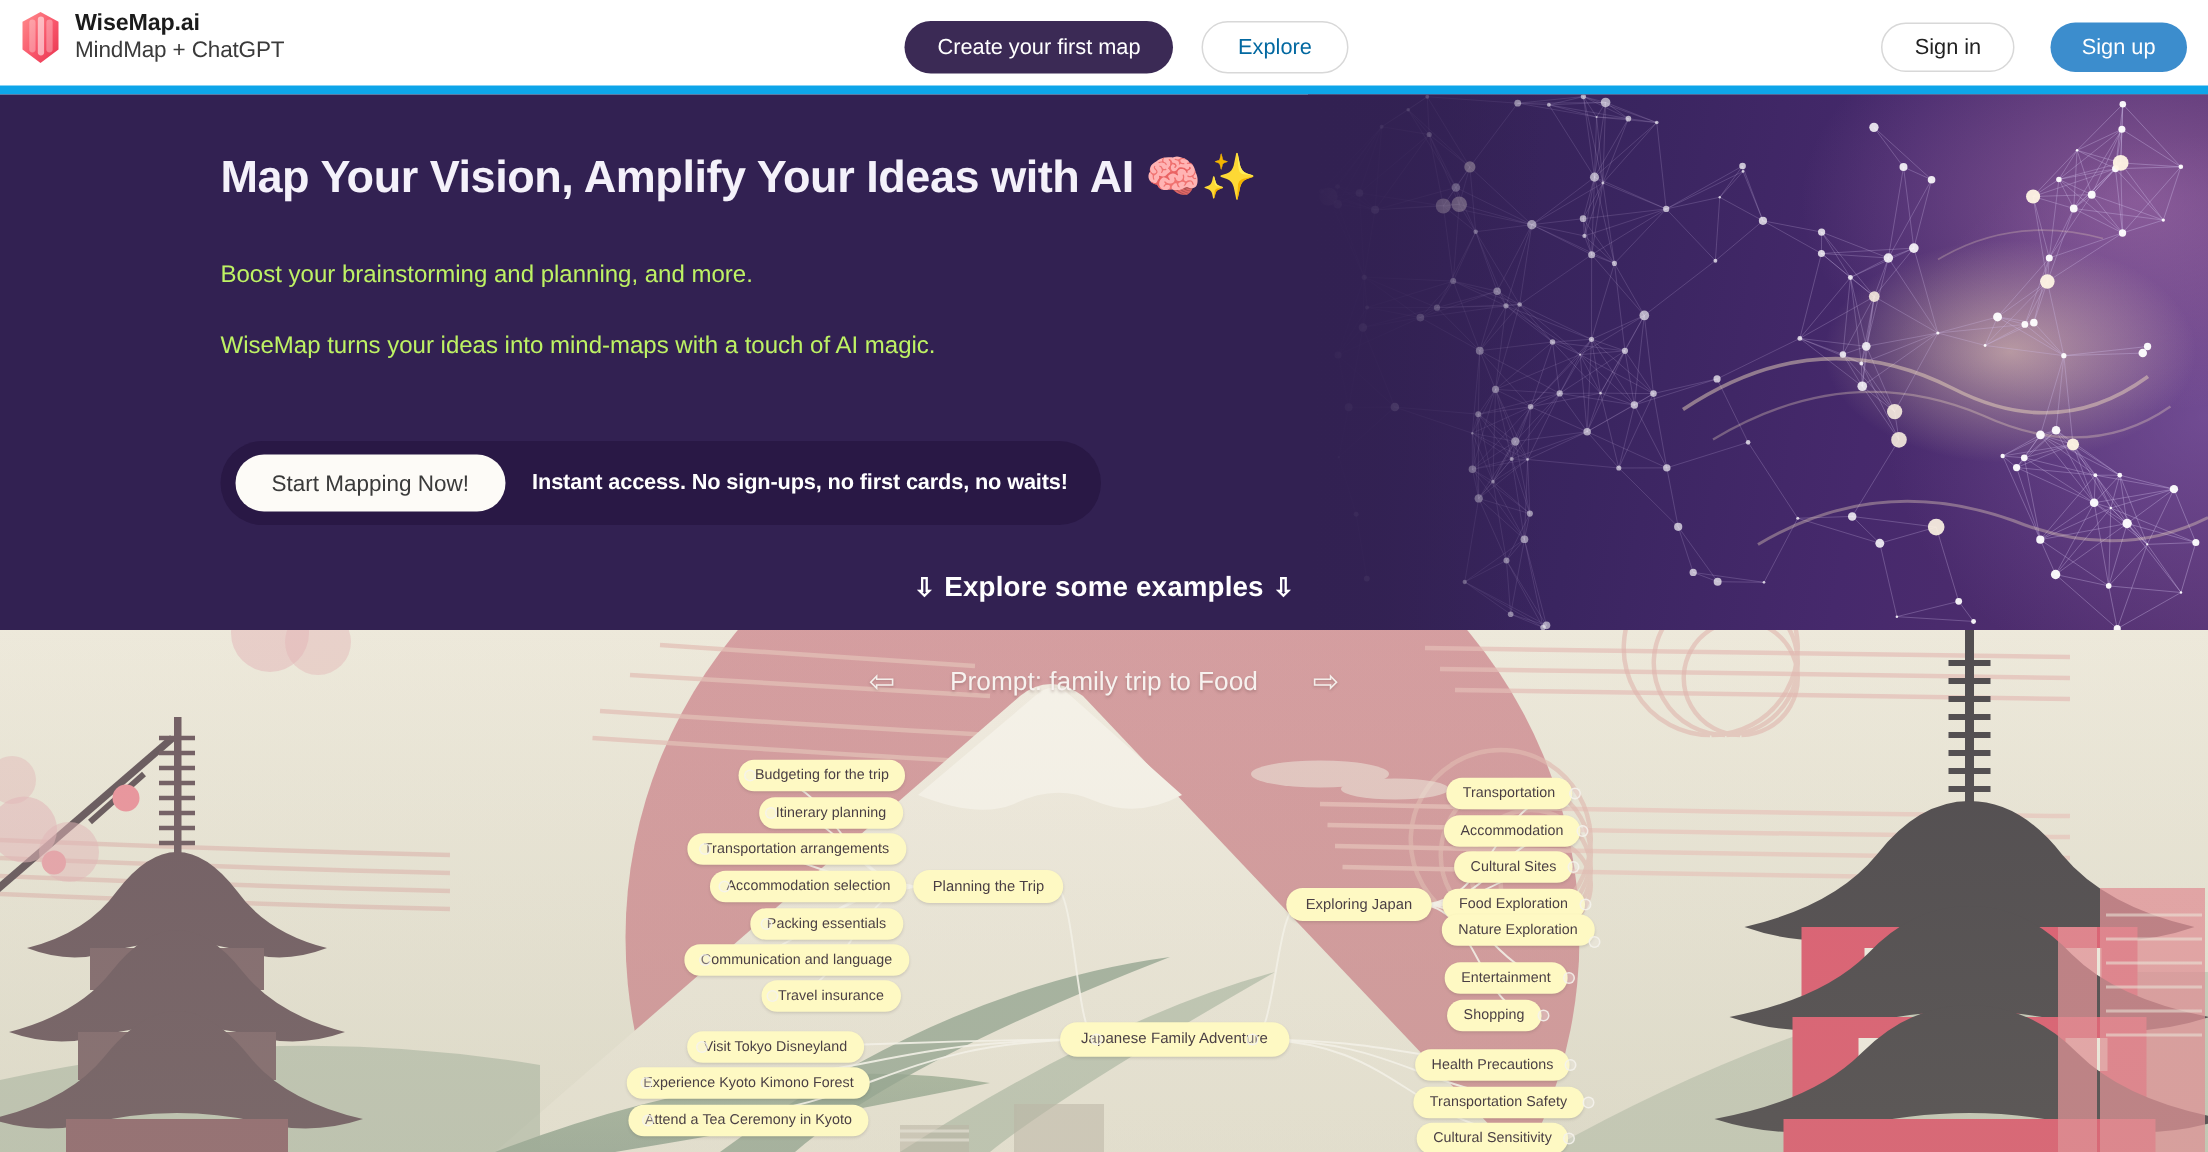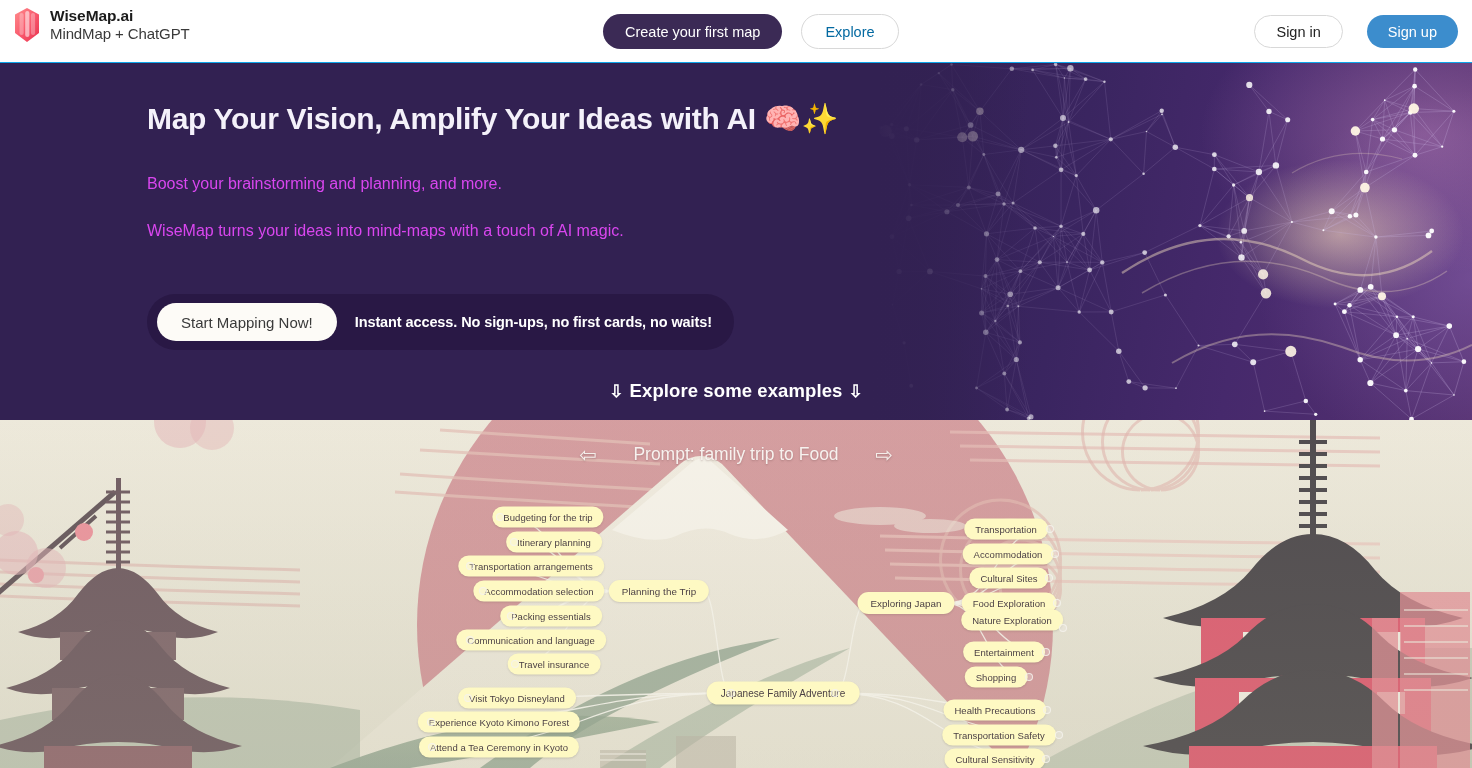--- a/index.html
+++ b/index.html
@@ -6,21 +6,21 @@
   html, body { width:1472px; height:768px; overflow:hidden; }
   body {
     font-family: "Liberation Sans", sans-serif;
     background:#fff;
     -webkit-font-smoothing:antialiased;
   }
 
   
   .header {
     position:absolute; top:0; left:0; width:1472px; height:63px;
-    background:#ffffff; border-bottom:1px solid #0ea5e9;
+    background:#ffffff; border-bottom:6px solid #0ea5e9;
     display:flex; align-items:center;
   }
   .brand { position:absolute; left:14px; top:7px; display:flex; align-items:center; gap:10px; }
   .logo-mark { width:26px; height:34px; position:relative; }
   .logo-mark svg { display:block; }
   .brand-text { display:flex; flex-direction:column; line-height:1.16; }
   .brand-title { font-size:15.5px; font-weight:bold; color:#1b1b1b; letter-spacing:-.1px; }
   .brand-sub { font-size:15px; color:#3a3a3a; letter-spacing:-.1px; }
 
   .nav-center { position:absolute; left:603px; top:14px; display:flex; align-items:center; gap:19px; }
@@ -67,21 +67,21 @@
     background:linear-gradient(90deg, #322152 0%, rgba(50,33,82,.85) 8%, rgba(50,33,82,0) 26%);
   }
   .hero-art svg { position:absolute; inset:0; }
 
   .hero-copy { position:absolute; left:147px; top:38px; width:760px; z-index:3; }
   .hero-h1 {
     font-size:30px; font-weight:bold; color:#f4f1fa;
     letter-spacing:-.3px; line-height:1.2; white-space:nowrap;
   }
   .hero-p {
-    font-size:16px; color:#d946ef; margin-top:0; line-height:1.3;
+    font-size:16px; color:#bef264; margin-top:0; line-height:1.3;
   }
   .hero-p1 { margin-top:37px; }
   .hero-p2 { margin-top:26px; }
 
   .cta-pill {
     position:absolute; left:147px; top:231px; z-index:3;
     height:56px; padding:0 22px 0 10px; border-radius:28px;
     background:#291845; display:flex; align-items:center; gap:18px;
   }
   .cta-btn {

